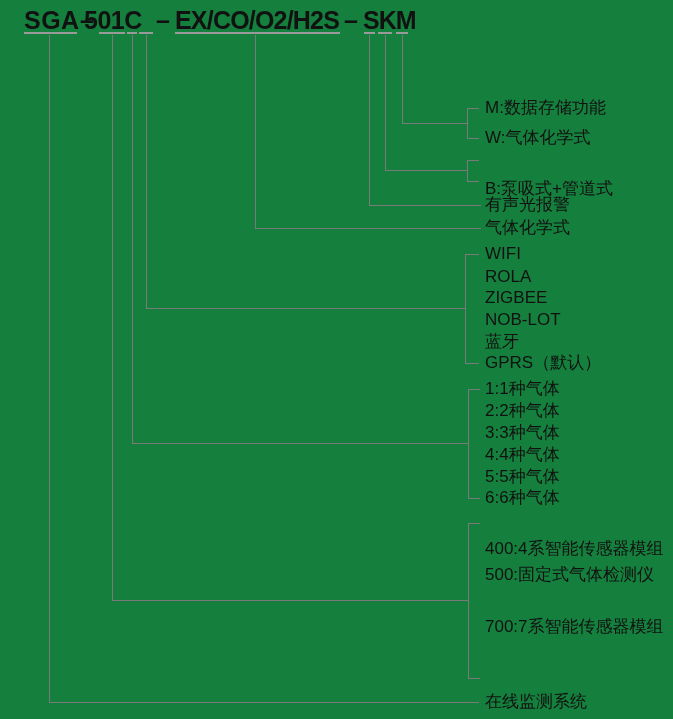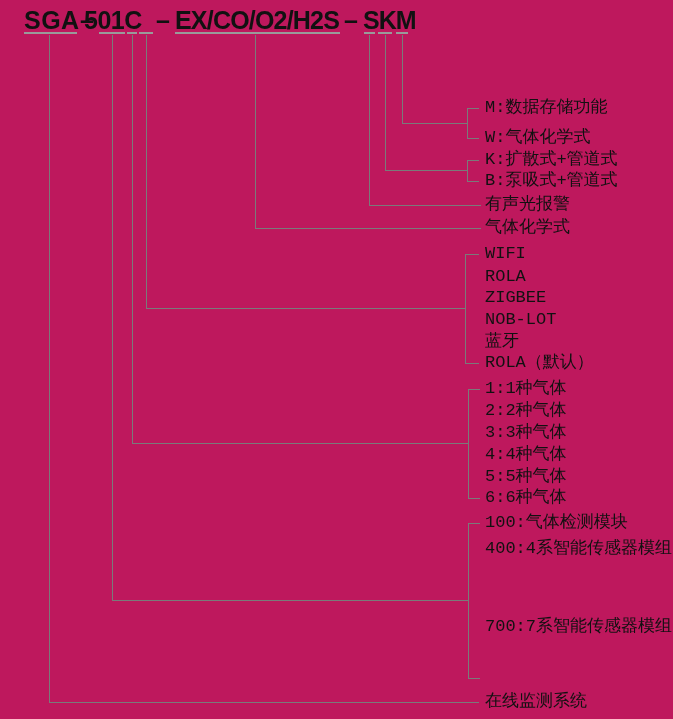--- a/index.html
+++ b/index.html
@@ -1,29 +1,29 @@
 <!DOCTYPE html>
 <html><head>
 <meta charset="utf-8">
 <style>
   html,body{margin:0;padding:0;background:#ffffff;}
   #canvas{
-    position:relative;width:673px;height:719px;background:#be185d;overflow:hidden;
+    position:relative;width:673px;height:719px;background:#15803d;overflow:hidden;
     font-family:"Liberation Sans","DejaVu Sans",sans-serif;
   }
   .wires{position:absolute;left:0;top:0;}
   .seg{
     position:absolute;top:6px;font-size:25px;font-weight:bold;color:#111;
     white-space:nowrap;letter-spacing:0.5px;
   }
   .seg.tight{letter-spacing:-0.8px;}
   .seg.dash{font-weight:bold;}
   .lbl{
     position:absolute;left:485px;font-size:17px;line-height:18px;color:#111;
-    font-family:Liberation Mono, monospace;white-space:nowrap;
+    font-family:Liberation Sans, sans-serif;white-space:nowrap;
   }
 </style>
 </head>
 <body>
 
 <div id="canvas">
 
   <svg class="wires" width="673" height="719" viewBox="0 0 673 719" shape-rendering="crispEdges">
     <g stroke="#7a7a7a" stroke-width="1" fill="none">
       <path d="M 402.5 35 V 123.5 H 467"></path>
@@ -56,39 +56,38 @@
   <span class="seg dash" style="left:80px">–</span>
   <span class="seg" style="left:84px;letter-spacing:-0.5px">501C</span>
   <span class="seg dash" style="left:156px">–</span>
   <span class="seg tight" style="left:175px">EX/CO/O2/H2S</span>
   <span class="seg dash" style="left:344px">–</span>
   <span class="seg" style="left:363px;letter-spacing:-1px">SKM</span>
 
   <div class="lbl" style="top:99px">M:数据存储功能</div>
   <div class="lbl" style="top:129px">W:气体化学式</div>
 
-  <div class="lbl" style="top:151px">K:扩散式+管道式</div>
-  <div class="lbl" style="top:172px">B:泵吸式+管道式</div>
+  <div class="lbl" style="top:180px">B:泵吸式+管道式</div>
 
   <div class="lbl" style="top:196px">有声光报警</div>
   <div class="lbl" style="top:219px">气体化学式</div>
 
   <div class="lbl" style="top:245px">WIFI</div>
   <div class="lbl" style="top:268px">ROLA</div>
   <div class="lbl" style="top:289px">ZIGBEE</div>
   <div class="lbl" style="top:311px">NOB-LOT</div>
   <div class="lbl" style="top:333px">蓝牙</div>
-  <div class="lbl" style="top:354px">ROLA（默认）</div>
+  <div class="lbl" style="top:354px">GPRS（默认）</div>
 
   <div class="lbl" style="top:380px">1:1种气体</div>
   <div class="lbl" style="top:402px">2:2种气体</div>
   <div class="lbl" style="top:424px">3:3种气体</div>
   <div class="lbl" style="top:446px">4:4种气体</div>
   <div class="lbl" style="top:468px">5:5种气体</div>
   <div class="lbl" style="top:489px">6:6种气体</div>
 
-  <div class="lbl" style="top:514px">100:气体检测模块</div>
   <div class="lbl" style="top:540px">400:4系智能传感器模组</div>
+  <div class="lbl" style="top:566px">500:固定式气体检测仪</div>
   <div class="lbl" style="top:618px">700:7系智能传感器模组</div>
 
   <div class="lbl" style="top:693px">在线监测系统</div>
 
 </div>
 
 </body></html>

